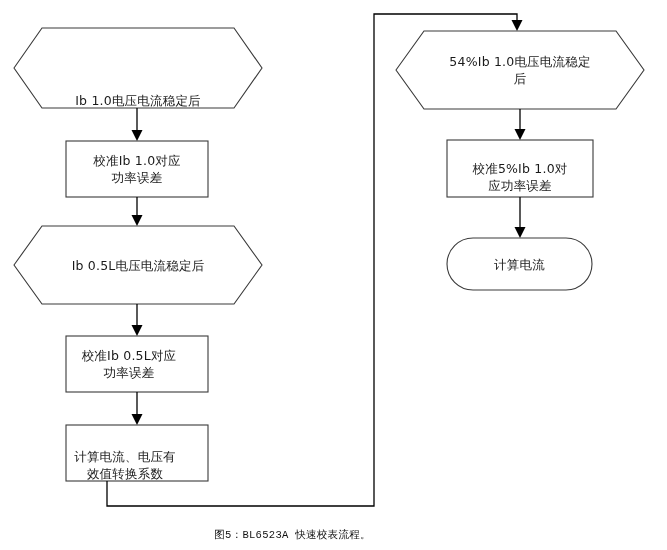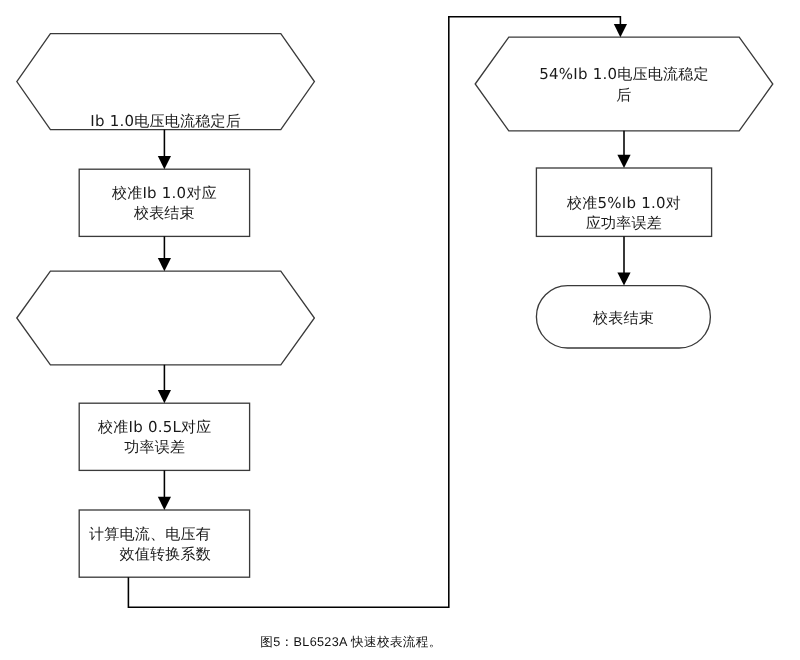--- a/index.html
+++ b/index.html
@@ -52,21 +52,21 @@
   .arrow-head {
     fill: #000000;
     stroke: none;
   }
   #caption {
     position: absolute;
     left: 0;
     top: 528px;
     width: 585px;
     text-align: center;
-    font-family: Liberation Sans, sans-serif;
+    font-family: Liberation Mono, monospace;
     font-size: 10.5px;
     color: #111111;
     letter-spacing: 0.3px;
   }
 </style>
 </head>
 <body>
 
 <div id="canvas">
 
@@ -106,32 +106,33 @@
     <line class="connector" x1="520" y1="109" x2="520" y2="133"></line>
     <polygon class="arrow-head" points="520,140 514.5,129 525.5,129"></polygon>
 
     <line class="connector" x1="520" y1="197" x2="520" y2="231"></line>
     <polygon class="arrow-head" points="520,238 514.5,227 525.5,227"></polygon>
   </svg>
 
   <div class="node-text" style="left:42px; top:28px; width:192px; height:80px;margin-top:32px;">Ib 1.0电压电流稳定后</div>
 
   <div class="node-text" style="left:66px; top:141px; width:142px; height:56px;">校准Ib 1.0对应
-校表结束</div>
+功率误差</div>
 
+  <div class="node-text" style="left:42px; top:226px; width:192px; height:78px;">Ib 0.5L电压电流稳定后</div>
 
   <div class="node-text" style="left:66px; top:336px; width:126px; height:56px;">校准Ib 0.5L对应
 功率误差</div>
 
-  <div class="node-text" style="left:66px; top:425px; width:118px; height:56px;text-align:right;">计算电流、电压有
+  <div class="node-text" style="left:66px; top:437px; width:118px; height:56px;">计算电流、电压有
 效值转换系数</div>
 
   <div class="node-text" style="left:424px; top:31px; width:192px; height:78px;">54%Ib 1.0电压电流稳定
 后</div>
 
   <div class="node-text" style="left:447px; top:140px; width:146px; height:73px;">校准5%Ib 1.0对
 应功率误差</div>
 
-  <div class="node-text" style="left:447px; top:238px; width:145px; height:52px;">校表结束</div>
+  <div class="node-text" style="left:447px; top:238px; width:145px; height:52px;">计算电流</div>
 
   <div id="caption">图5：BL6523A 快速校表流程。</div>
 
 </div>
 
 </body></html>

